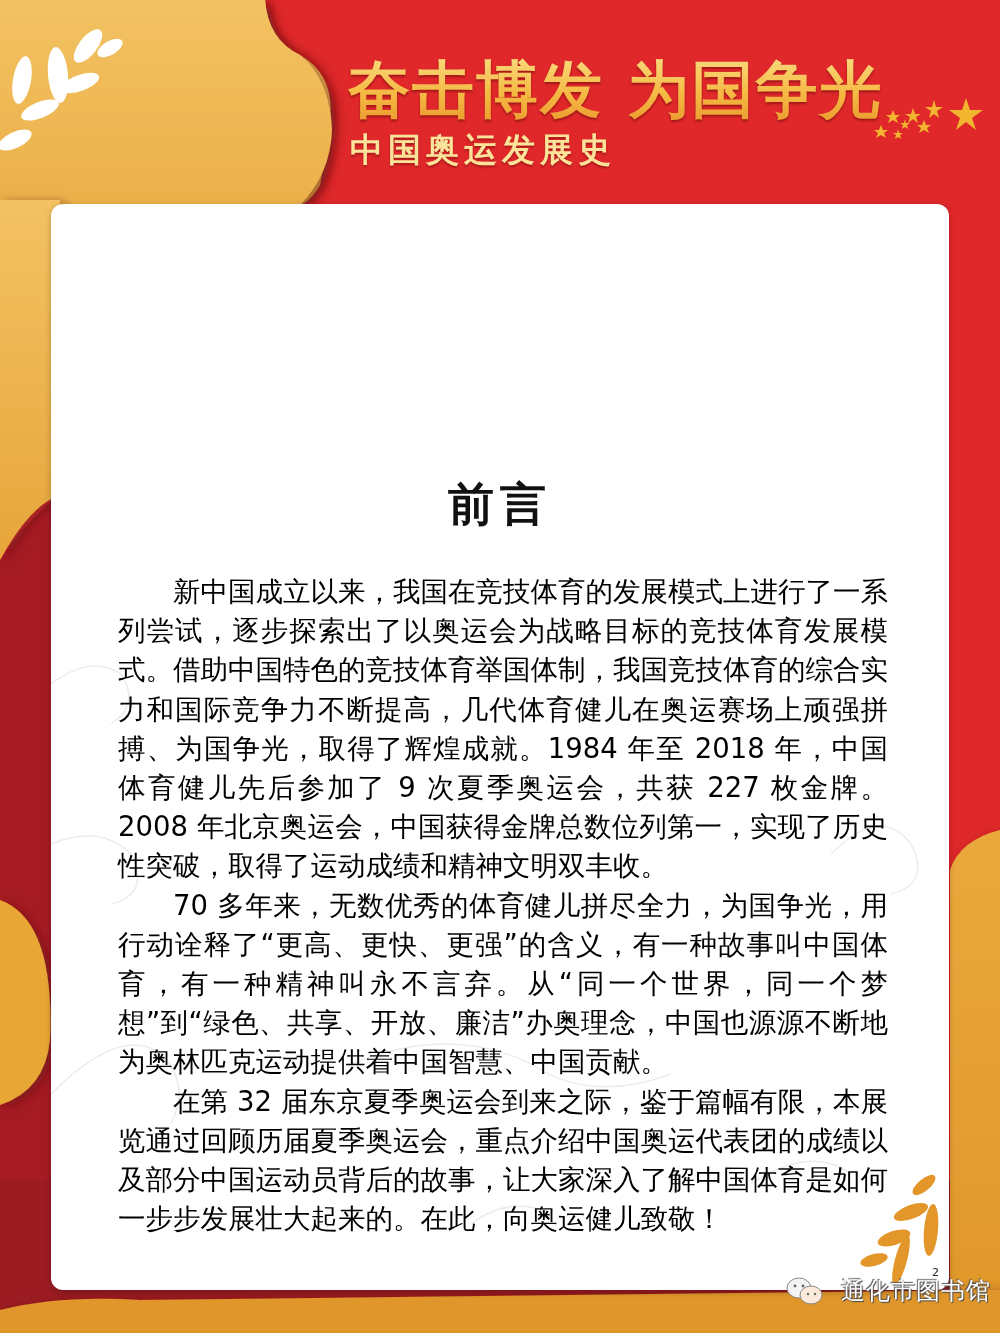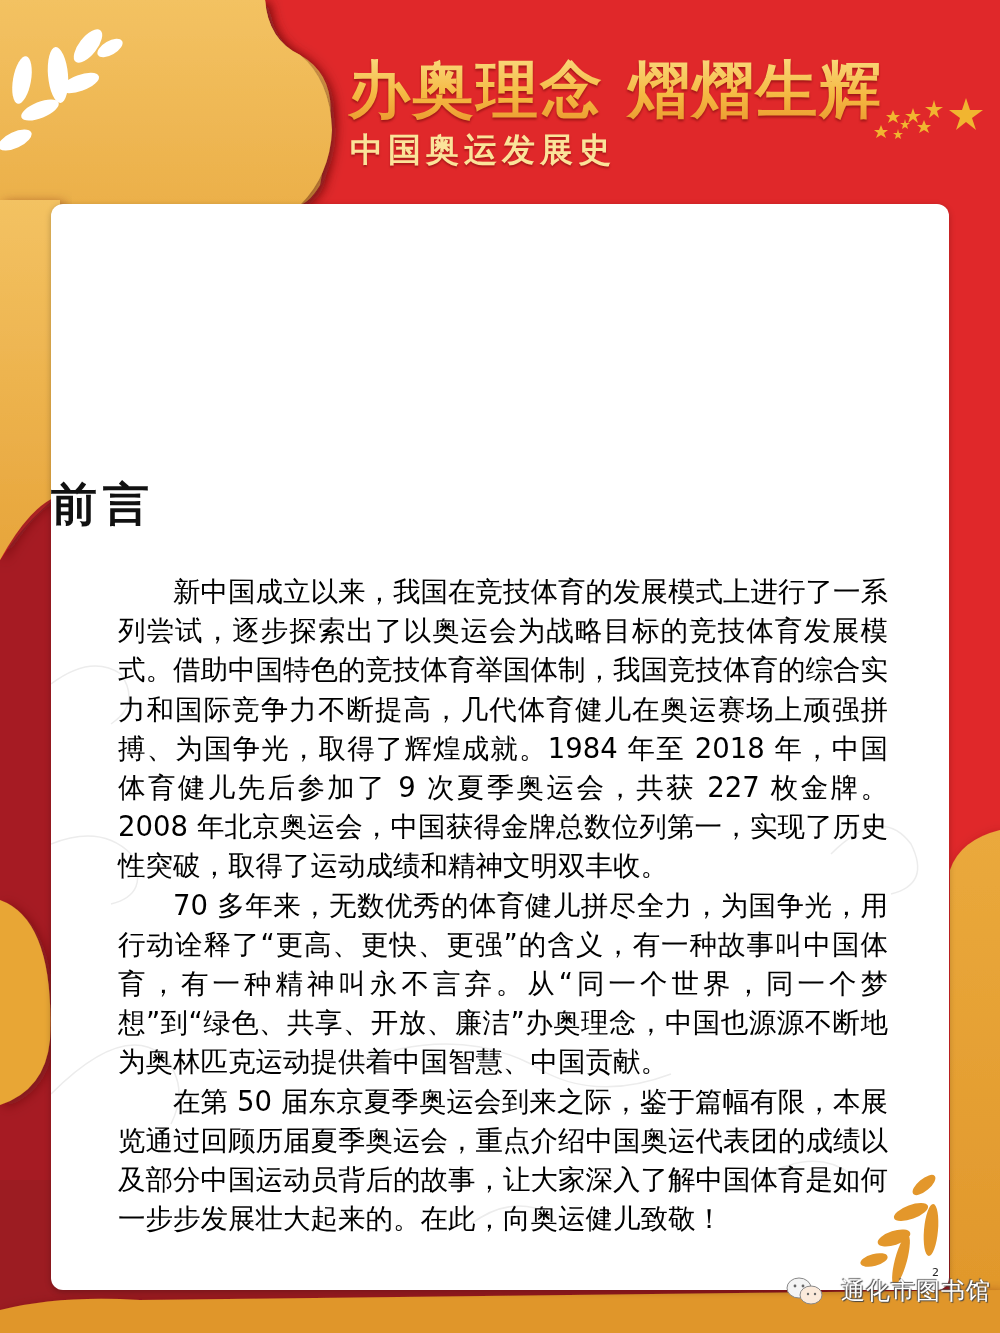--- a/index.html
+++ b/index.html
@@ -5,21 +5,21 @@
   html,body{margin:0;padding:0;}
   body{width:1000px;height:1333px;position:relative;overflow:hidden;background:#e0282a;font-family:"DejaVu Sans","Liberation Sans",sans-serif;}
   .bg-layer{position:absolute;inset:0;}
   .card{position:absolute;left:51px;top:204px;width:898px;height:1086px;background:#ffffff;border-radius:12px;box-shadow:0 2px 6px rgba(0,0,0,.25);}
   .card-texture{position:absolute;inset:0;border-radius:12px;overflow:hidden;}
   .headline{position:absolute;left:348px;top:48px;font-size:62px;font-weight:bold;letter-spacing:2px;color:#f2b84a;
     background:linear-gradient(180deg,#fbe08a 0%,#f5b943 55%,#e8922a 100%);-webkit-background-clip:text;background-clip:text;-webkit-text-fill-color:transparent;
     filter:drop-shadow(0 2px 1px rgba(120,10,10,.6));white-space:nowrap;}
   .subhead{position:absolute;left:350px;top:128px;font-size:33px;font-weight:bold;letter-spacing:5px;color:#fbe39a;
     text-shadow:0 2px 2px rgba(120,10,10,.5);white-space:nowrap;}
-  .title{position:absolute;left:0;right:0;top:270px;font-size:46px;font-weight:bold;color:#111;letter-spacing:6px;}
+  .title{position:absolute;left:0;right:0;top:270px;text-align:center;font-size:46px;font-weight:bold;color:#111;letter-spacing:6px;}
   .body-text{position:absolute;left:67px;top:368px;width:770px;font-size:27.5px;line-height:39.2px;color:#000000;text-align:justify;}
   .body-text p{margin:0;text-indent:2em;}
   .watermark{position:absolute;left:785px;top:1275px;display:flex;align-items:center;gap:16px;}
   .wm-text{font-size:24px;color:#ffffff;text-shadow:1px 1px 1px #444,-1px -1px 1px #555;letter-spacing:1px;}
   .page-num{position:absolute;left:932px;top:1266px;font-size:11px;color:#222;}
 </style>
 </head>
 <body>
 
 <svg class="bg-layer" width="1000" height="1333" viewBox="0 0 1000 1333">
@@ -67,21 +67,21 @@
     <polygon points="934,100 936,107 943,107 937,111 939,118 934,114 929,118 931,111 925,107 932,107"></polygon>
     <polygon points="913,108 915,114 921,114 916,117 918,123 913,119 908,123 910,117 905,114 911,114"></polygon>
     <polygon points="893,110 895,115 900,115 896,118 898,123 893,120 888,123 890,118 886,115 891,115"></polygon>
     <polygon points="905,119 906,123 910,123 907,125 908,129 905,127 902,129 903,125 900,123 904,123"></polygon>
     <polygon points="924,120 926,125 931,125 927,128 929,133 924,130 919,133 921,128 917,125 922,125"></polygon>
     <polygon points="881,125 883,130 888,130 884,133 886,138 881,135 876,138 878,133 874,130 879,130"></polygon>
     <polygon points="898,129 899,133 903,133 900,135 901,139 898,137 895,139 896,135 893,133 897,133"></polygon>
   </g>
 </svg>
 
-<div class="headline">办奥理念 熠熠生辉</div>
+<div class="headline">奋击博发 为国争光</div>
 <div class="subhead">中国奥运发展史</div>
 
 <div class="card">
   <svg class="card-texture" width="898" height="1086" viewBox="0 0 898 1086">
     <g fill="none" stroke="#ececec" stroke-width="1.5">
       <path d="M0 480 Q40 450 70 470 Q90 500 60 520"></path>
       <path d="M0 640 Q50 620 80 650 Q100 690 60 700"></path>
       <path d="M0 890 Q70 820 110 850 Q140 880 120 920"></path>
       <path d="M300 860 Q400 820 480 860 Q540 900 620 870"></path>
       <path d="M780 650 Q830 600 860 640 Q880 680 840 690"></path>
@@ -96,21 +96,21 @@
       <ellipse cx="55" cy="78" rx="7" ry="17" transform="rotate(72 55 78)"></ellipse>
       <ellipse cx="35" cy="100" rx="6" ry="14" transform="rotate(75 35 100)"></ellipse>
       <ellipse cx="62" cy="100" rx="6" ry="26" transform="rotate(15 62 100)"></ellipse>
       <ellipse cx="92" cy="70" rx="7" ry="26" transform="rotate(5 92 70)"></ellipse>
     </g>
   </svg>
   <div class="title">前言</div>
   <div class="body-text">
     <p>新中国成立以来，我国在竞技体育的发展模式上进行了一系列尝试，逐步探索出了以奥运会为战略目标的竞技体育发展模式。借助中国特色的竞技体育举国体制，我国竞技体育的综合实力和国际竞争力不断提高，几代体育健儿在奥运赛场上顽强拼搏、为国争光，取得了辉煌成就。1984 年至 2018 年，中国体育健儿先后参加了 9 次夏季奥运会，共获 227 枚金牌。2008 年北京奥运会，中国获得金牌总数位列第一，实现了历史性突破，取得了运动成绩和精神文明双丰收。</p>
     <p>70 多年来，无数优秀的体育健儿拼尽全力，为国争光，用行动诠释了“更高、更快、更强”的含义，有一种故事叫中国体育，有一种精神叫永不言弃。从“同一个世界，同一个梦想”到“绿色、共享、开放、廉洁”办奥理念，中国也源源不断地为奥林匹克运动提供着中国智慧、中国贡献。</p>
-    <p>在第 50 届东京夏季奥运会到来之际，鉴于篇幅有限，本展览通过回顾历届夏季奥运会，重点介绍中国奥运代表团的成绩以及部分中国运动员背后的故事，让大家深入了解中国体育是如何一步步发展壮大起来的。在此，向奥运健儿致敬！</p>
+    <p>在第 32 届东京夏季奥运会到来之际，鉴于篇幅有限，本展览通过回顾历届夏季奥运会，重点介绍中国奥运代表团的成绩以及部分中国运动员背后的故事，让大家深入了解中国体育是如何一步步发展壮大起来的。在此，向奥运健儿致敬！</p>
   </div>
 </div>
 
 <div class="page-num">2</div>
 
 <div class="watermark">
   <svg width="40" height="30" viewBox="0 0 40 30">
     <ellipse cx="14" cy="12" rx="12" ry="10" fill="#f4f4f4" stroke="#888" stroke-width="1"></ellipse>
     <ellipse cx="26" cy="19" rx="11" ry="9" fill="#fbeadb" stroke="#888" stroke-width="1"></ellipse>
     <circle cx="10" cy="10" r="1.4" fill="#666"></circle>

